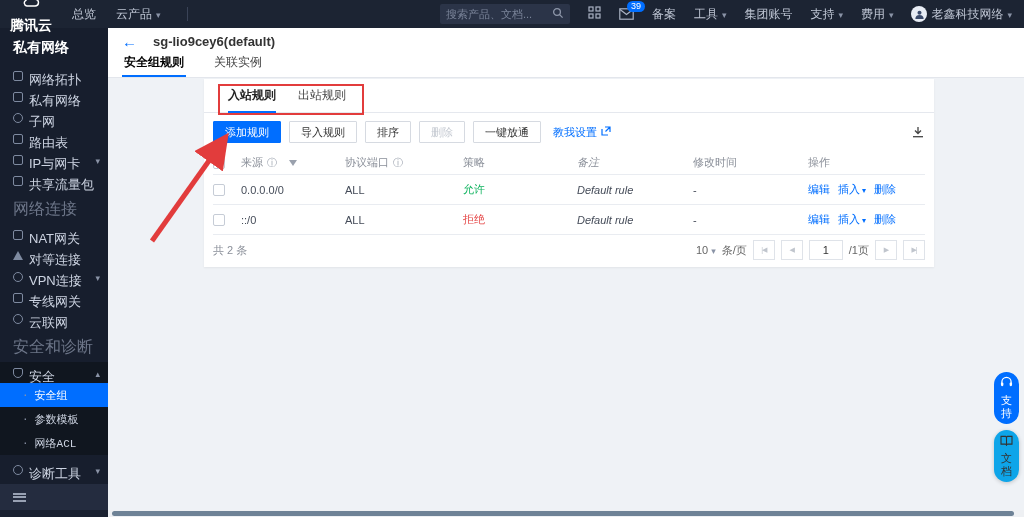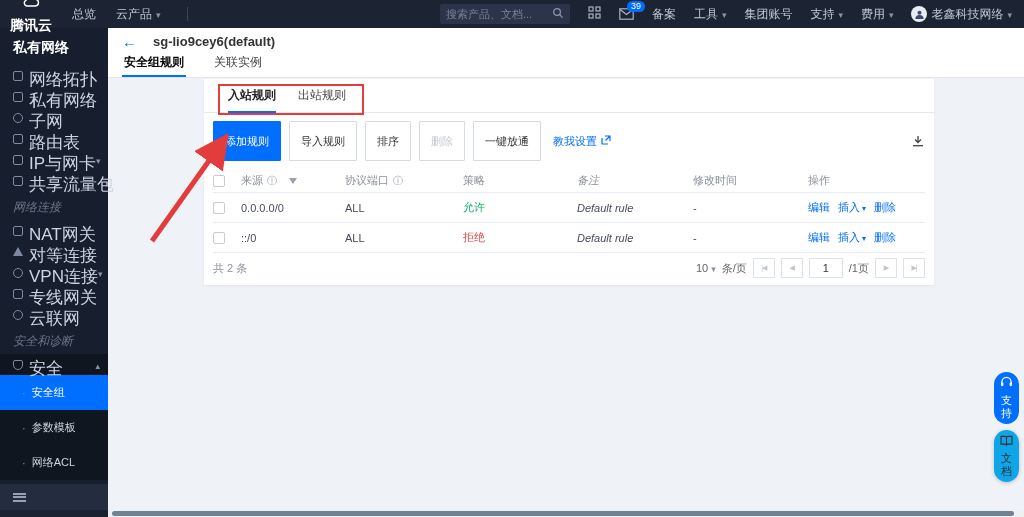--- a/index.html
+++ b/index.html
@@ -26,24 +26,24 @@
   .caret-down::after { content:"▾"; font-size:9px; color:#8a93a6; }
   .caret-up::after { content:"▴"; font-size:9px; color:#8a93a6; }
   .avatar { width:16px; height:16px; border-radius:50%; background:#e8edf5;
     display:flex; align-items:center; justify-content:center; }
 
   
   .sidebar { position:absolute; left:0; top:28px; width:108px; bottom:7px;
     background:#171e2d; color:#cdd4e2; z-index:20; }
   .sb-title { color:#fff; font-size:14px; font-weight:bold; padding:11px 0 8px 13px; }
   .sb-item { height:21px; display:flex; align-items:center; padding-left:13px; cursor:pointer; color:#cdd4e2; }
-  .sb-item .lbl { margin-left:6px; white-space:nowrap; font-size:17px;margin-top:8px; }
+  .sb-item .lbl { margin-left:6px; white-space:nowrap; font-size:13px;margin-top:8px; }
   .sb-caret { margin-left:auto; margin-right:8px; }
-  .sb-section { color:#6c7588; font-size:12px; padding:8px 0 4px 13px;font-style:italic; }
-  .sb-sub { height:35px; display:flex; align-items:center; padding-left:22px; cursor:pointer; font-size:11px; }
+  .sb-section { color:#6c7588; font-size:16px; padding:8px 0 4px 13px; }
+  .sb-sub { height:24px; display:flex; align-items:center; padding-left:22px; cursor:pointer; font-size:11px;font-family:Liberation Mono, monospace; }
   .sb-sub .bullet::before { content:"·"; color:#8a93a6; margin-right:6px; }
   .sb-sub.active { background:#006eff; color:#fff; }
   .submenu-block { background:#10161f; }
   .ico { display:inline-block; width:10px; height:10px; border:1px solid #7e8aa0; border-radius:2px; flex:none; }
   .ico.round { border-radius:50%; }
   .ico.tri { width:0; height:0; border:none; border-left:5px solid transparent;
     border-right:5px solid transparent; border-bottom:9px solid #7e8aa0; border-radius:0; }
   .ico.shield { border-radius:2px 2px 50% 50%; }
   .sb-footer { position:absolute; left:0; right:0; bottom:0; height:26px;
     background:#242c3f; display:flex; align-items:center; padding-left:13px; }
@@ -65,21 +65,21 @@
   .content { position:absolute; left:108px; top:79px; right:0; bottom:7px; background:#eff2f6; }
   .card { position:absolute; left:96px; top:0; width:730px; background:#fff;
     box-shadow:0 1px 2px rgba(0,0,0,.06); padding-bottom:2px; }
   .inner-tabs { height:34px; display:flex; align-items:center; padding-left:24px;
     border-bottom:1px solid #e5e8ee; }
   .itab { color:#444; cursor:pointer; height:34px; line-height:32px; }
   .itab.active { color:#222; font-weight:bold; border-bottom:2px solid #006eff; }
   .itab + .itab { margin-left:22px; }
 
   .btn-row { display:flex; align-items:center; padding:8px 10px 0 9px; gap:8px; }
-  .btn { height:40px; line-height:20px; padding:0 11px; border:1px solid #d6dae1;
+  .btn { height:22px; line-height:20px; padding:0 11px; border:1px solid #d6dae1;
     background:#fff; color:#333; font-size:11px; cursor:pointer; border-radius:1px; }
   .btn.primary { background:#006eff; border-color:#006eff; color:#fff; }
   .btn.disabled { color:#c3c8d0; cursor:default; }
   .teach-link { color:#006eff; display:flex; align-items:center; gap:4px; cursor:pointer; font-size:11px; margin-left:4px; }
   .dl-icon { margin-left:auto; cursor:pointer; display:flex; }
 
   .tbl { margin:8px 9px 0; }
   .trow { display:flex; align-items:center; border-bottom:1px solid #e9ecf1; }
   .trow.head { height:24px; color:#8a8f99; font-size:11px; }
   .trow.body { height:30px; color:#454c59; font-size:11px; }

